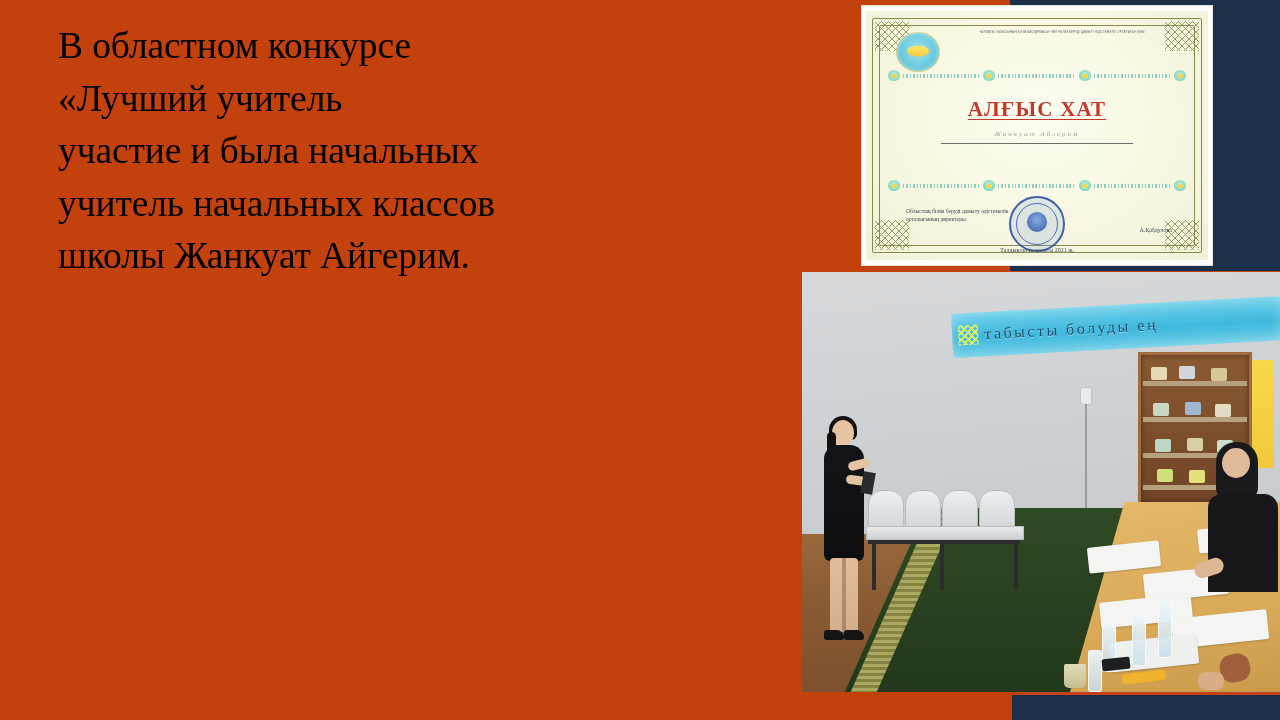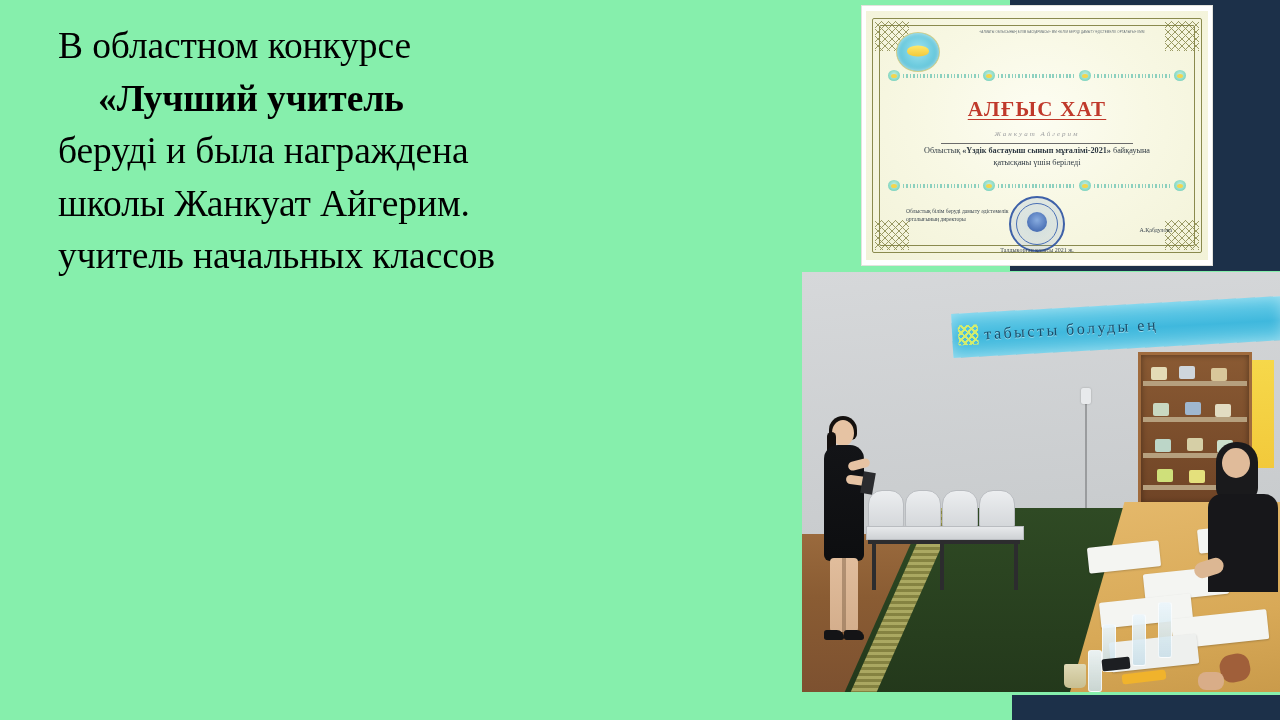--- a/index.html
+++ b/index.html
@@ -13,21 +13,21 @@
     height: 720px;
     overflow: hidden;
     position: relative;
     font-family: "Liberation Serif", "DejaVu Serif", serif;
   }
 
   
   #slide {
     position: absolute;
     inset: 0;
-    background: #86efac;
+    background: #c2410c;
   }
 
   
   .navy-block-top {
     position: absolute;
     left: 1010px;
     top: 0;
     width: 270px;
     height: 271px;
     background: #1c3049;
@@ -46,21 +46,21 @@
     position: absolute;
     left: 58px;
     top: 20px;
     width: 665px;
     color: #000000;
     font-size: 37.5px;
     line-height: 52.5px;
     letter-spacing: -0.1px;
   }
   .text-line { white-space: nowrap; }
-  .text-line.bold { font-weight: bold; margin-left: 40px; }
+  .text-line.bold { font-weight: normal; }
 
   
   .cert-card {
     position: absolute;
     left: 862px;
     top: 6px;
     width: 350px;
     height: 259px;
     background: #ffffff;
     box-shadow: 0 0 0 1px #e3e3dd;
@@ -538,23 +538,23 @@
 <body>
 
 <div id="slide">
 
   <div class="navy-block-top"></div>
   <div class="navy-block-bottom"></div>
 
   <div class="text-block">
     <div class="text-line">В областном конкурсе</div>
     <div class="text-line bold">«Лучший учитель</div>
-    <div class="text-line">беруді и была награждена</div>
+    <div class="text-line">участие и была начальных</div>
+    <div class="text-line">учитель начальных классов</div>
     <div class="text-line">школы Жанкуат Айгерим.</div>
-    <div class="text-line">учитель начальных классов</div>
   </div>
 
   <div class="cert-card">
     <div class="cert-inner">
       <div class="cert-frame"></div>
       <div class="cert-frame2"></div>
       <span class="cnr tl"></span>
       <span class="cnr tr"></span>
       <span class="cnr bl"></span>
       <span class="cnr br"></span>
@@ -572,24 +572,20 @@
         <span class="sep-line"></span>
         <span class="sep-dot y"></span>
       </div>
 
       <div class="cert-title">АЛҒЫС ХАТ</div>
 
       <div class="cert-nameline">
         <div class="cert-name-hw">Жанкуат Айгерим</div>
       </div>
 
-      <div class="cert-body">
-        <span>Облыстық </span><b>«Үздік бастауыш сынып мұғалімі-2021»</b><span> байқауына</span>
-        <div>қатысқаны үшін беріледі</div>
-      </div>
 
       <div class="cert-sep s2">
         <span class="sep-dot y"></span>
         <span class="sep-line"></span>
         <span class="sep-dot y"></span>
         <span class="sep-line"></span>
         <span class="sep-dot y"></span>
         <span class="sep-line"></span>
         <span class="sep-dot y"></span>
       </div>

